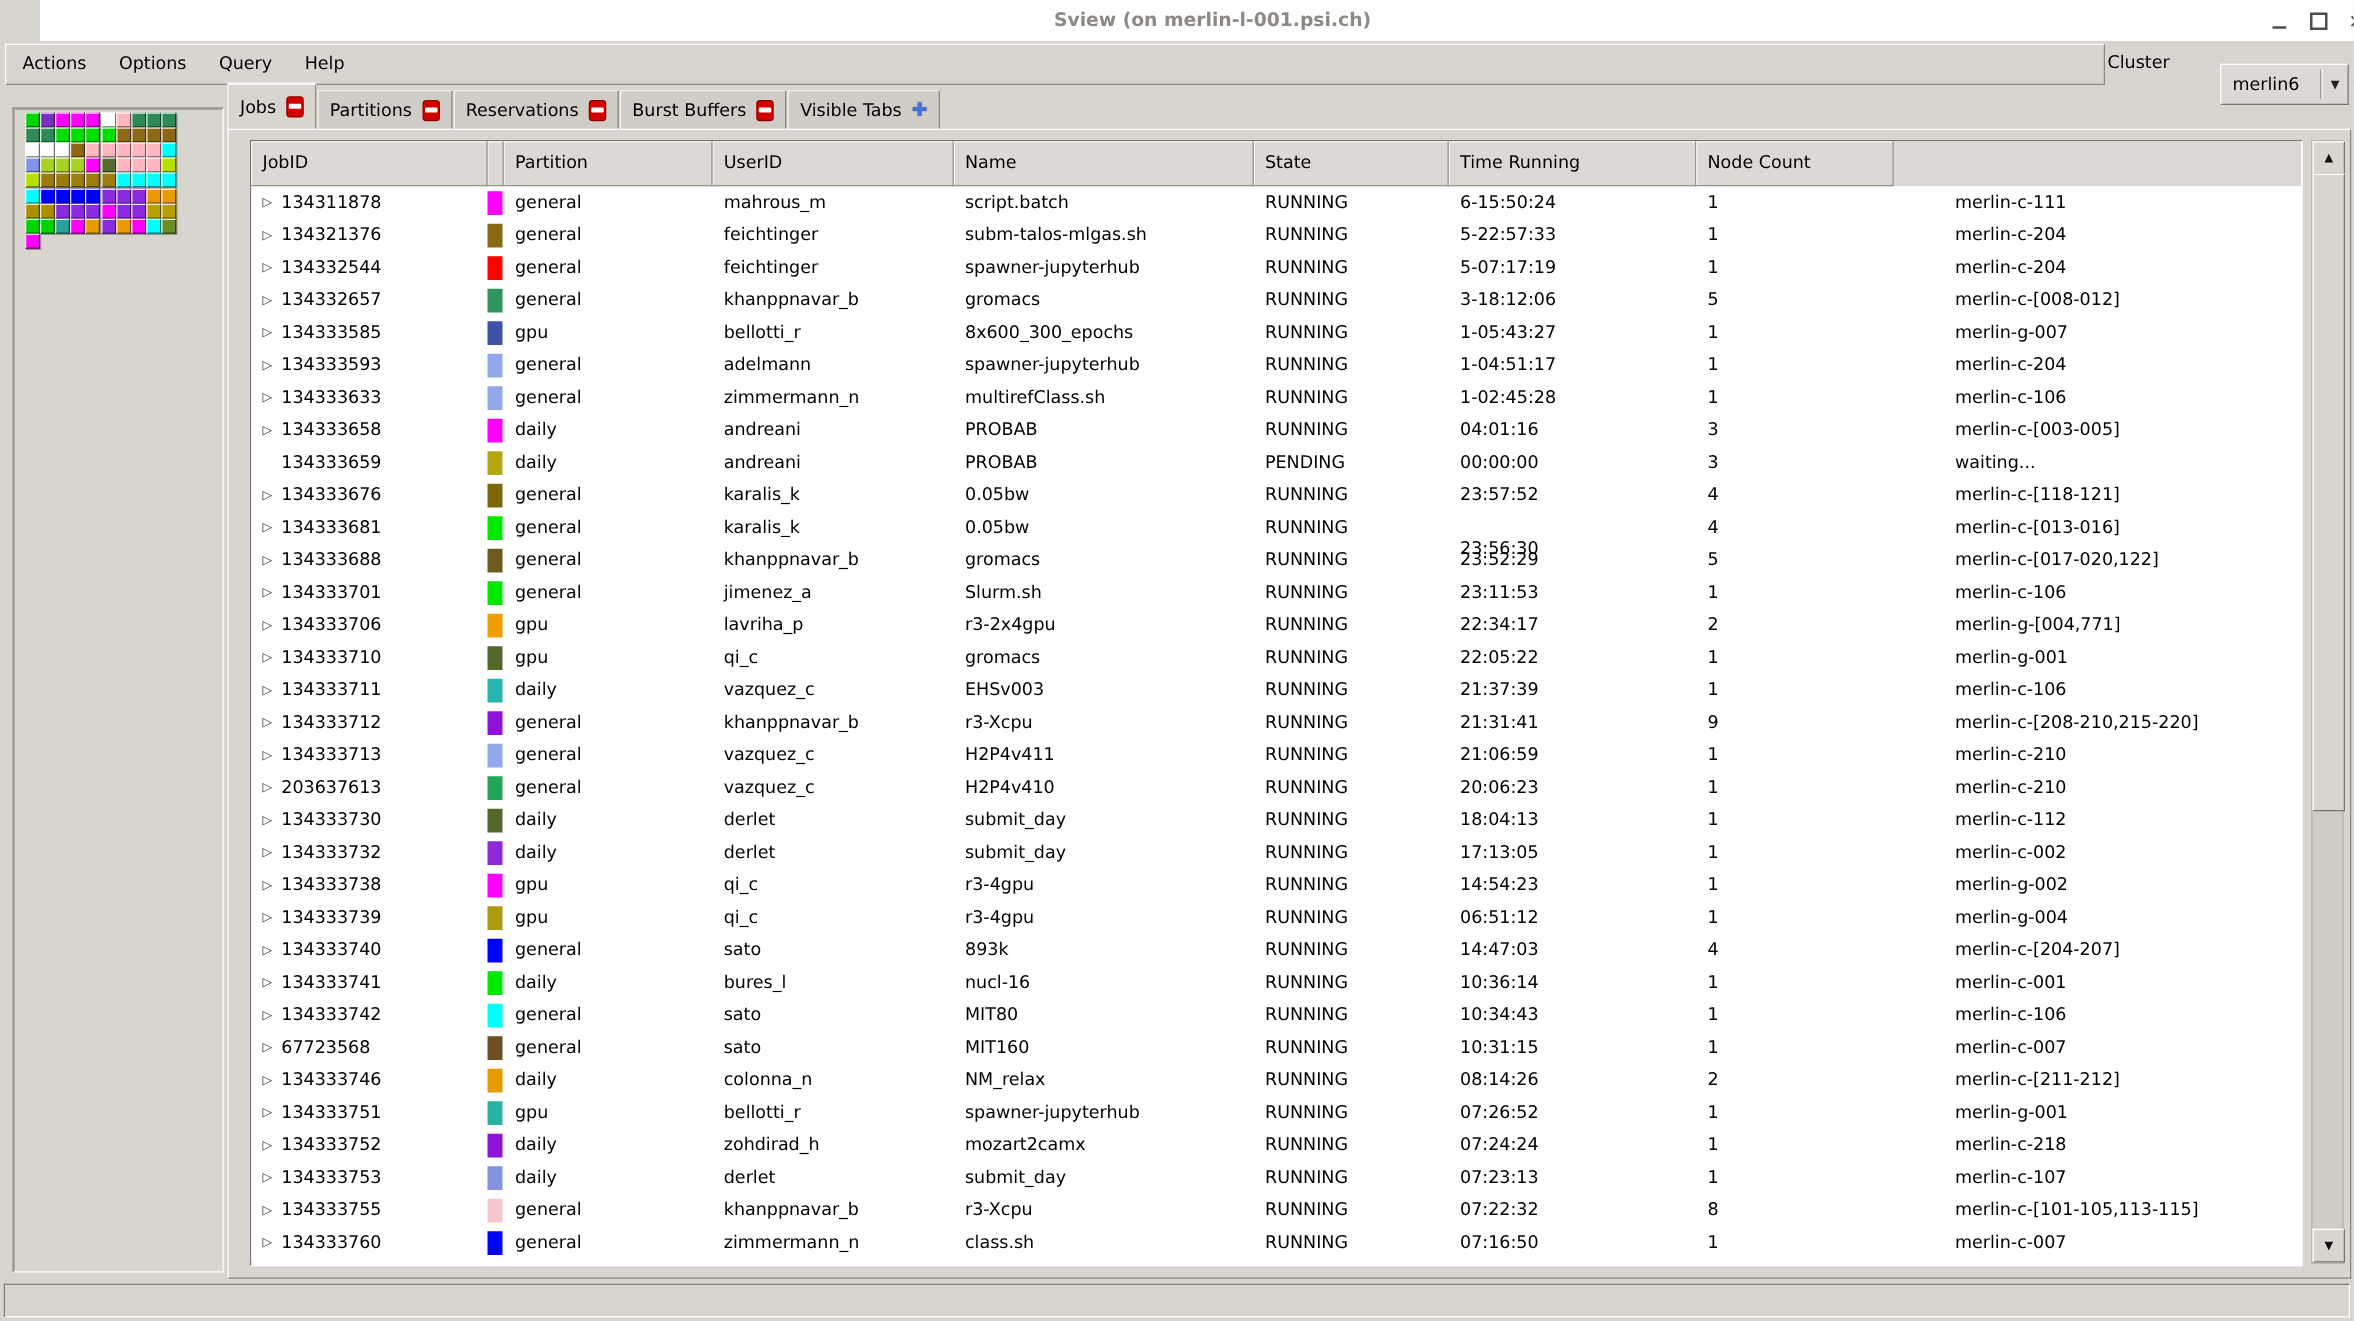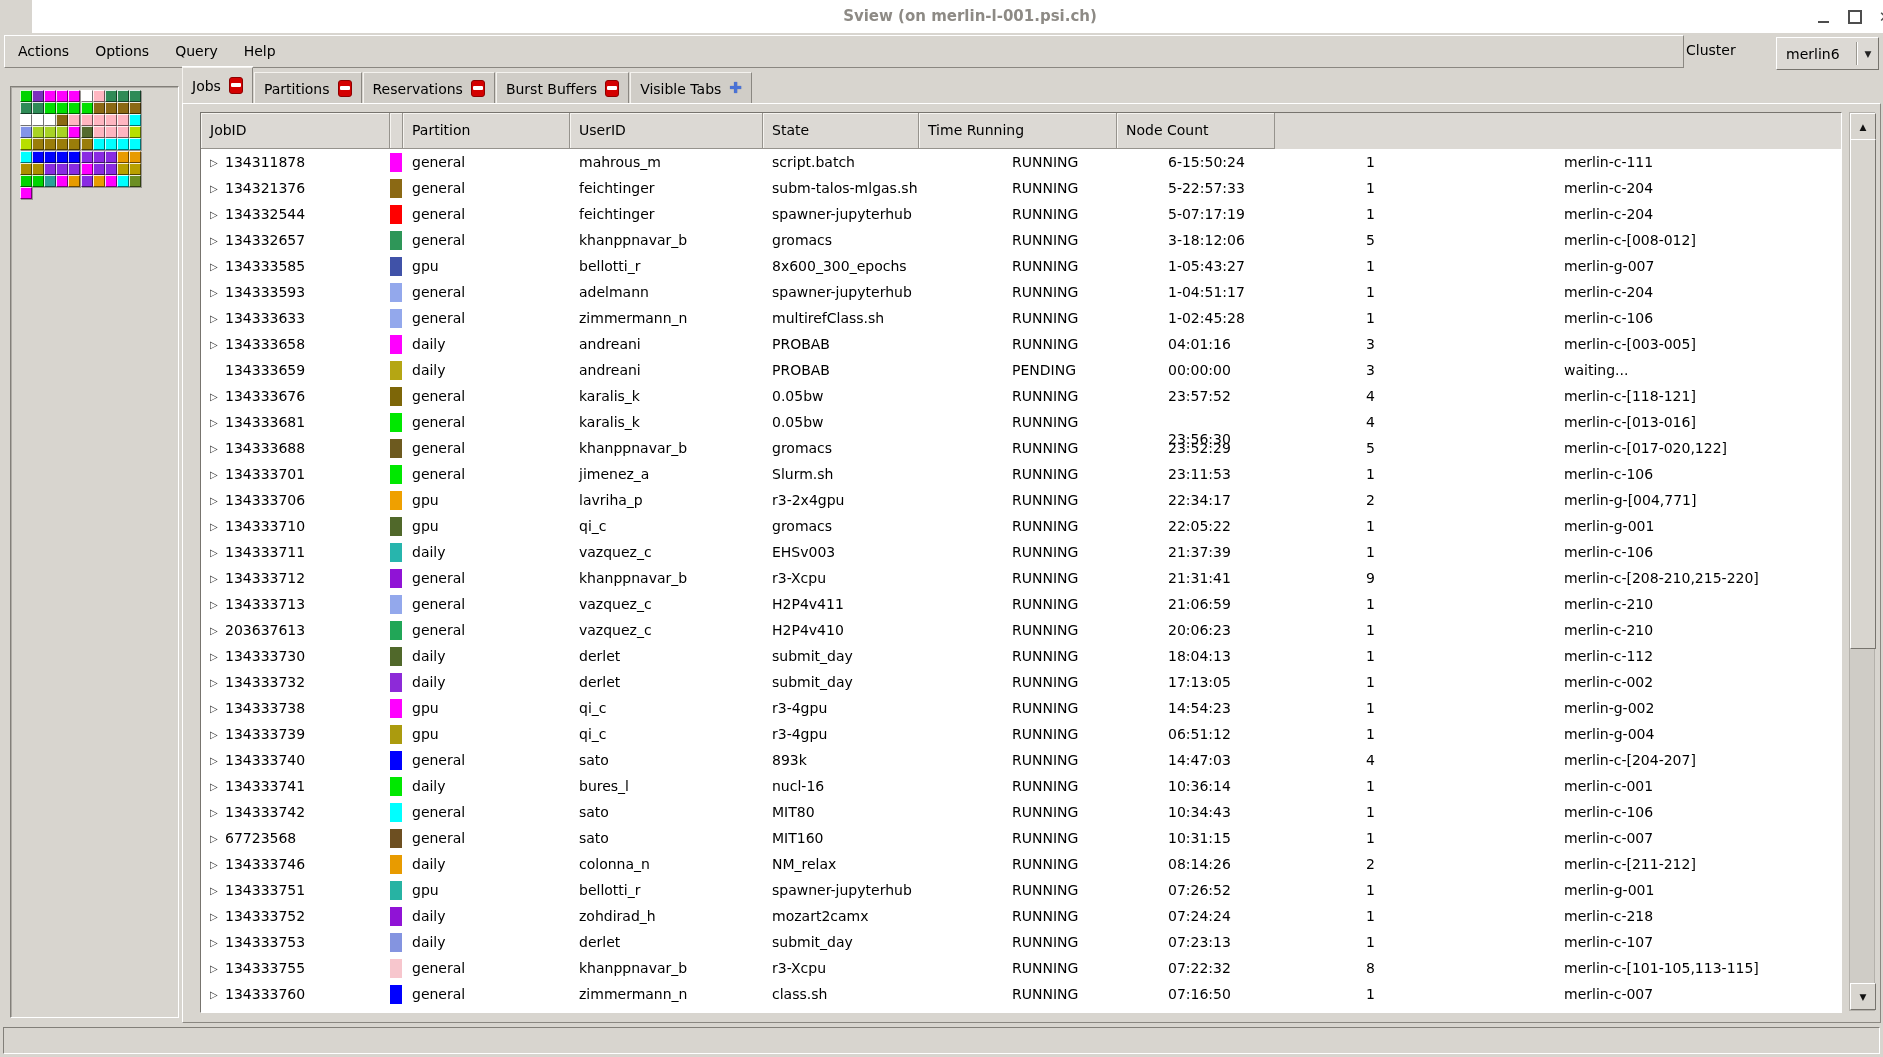--- a/index.html
+++ b/index.html
@@ -22,21 +22,21 @@
   #btn-max .box{width:10px;height:10px;border:2px solid #4d4d4d;}
   #btn-close{font-size:15px;font-weight:bold;}
   
   #menubar{position:absolute;left:0;top:33px;width:1883px;height:36px;background:#d8d5cf;}
   #menu-strip{position:absolute;left:4px;top:2px;width:1678px;height:31px;
     border-top:1px solid #ffffff;border-left:1px solid #ffffff;
     border-right:1px solid #8a8781;border-bottom:1px solid #8a8781;
     display:flex;align-items:center;}
   .menu-item{padding:0 13px;line-height:29px;cursor:default;}
   #cluster-label{position:absolute;left:1686px;top:2px;height:31px;line-height:31px;}
-  #cluster-combo{position:absolute;left:1776px;top:4px;width:101px;height:31px;
+  #cluster-combo{position:absolute;left:1776px;top:18px;width:101px;height:31px;
     background:#dcd9d4;
     border-top:1px solid #ffffff;border-left:1px solid #ffffff;
     border-right:1px solid #77746e;border-bottom:1px solid #77746e;
     display:flex;align-items:center;}
   #cluster-combo .val{flex:1;padding-left:9px;}
   #cluster-combo .sep{width:1px;height:23px;background:#9a978f;margin-right:1px;
     box-shadow:1px 0 0 #fff;}
   #cluster-combo .arr{width:20px;text-align:center;font-size:9px;color:#222;}
   
   #tabstrip{position:absolute;left:182px;top:69px;height:35px;display:flex;align-items:flex-end;}
@@ -238,20 +238,21 @@
     <div class="node-sq" style="left: 128.9px; top: 174.7px; background: rgb(107, 142, 35);"></div>
     <div class="node-sq" style="left: 20px; top: 186.8px; background: rgb(255, 0, 255);"></div>
   </div>
 
 <div id="table-frame">
   <div id="table-header">
       <div class="hcell" style="width: 189px;">JobID</div>
       <div class="hcell" style="width: 13px;"></div>
       <div class="hcell" style="width: 167px;">Partition</div>
       <div class="hcell" style="width: 193px;">UserID</div>
+      <div class="hcell" style="width: 240px;">Name</div>
       <div class="hcell" style="width: 156px;">State</div>
       <div class="hcell" style="width: 198px;">Time Running</div>
       <div class="hcell" style="width: 158px;">Node Count</div>
     </div>
   <div id="table-body">
       <div class="row">
         <div class="cell c-jobid" style="width: 189px;">
           <span class="expander">▷</span>
           <span>134311878</span>
         </div>

